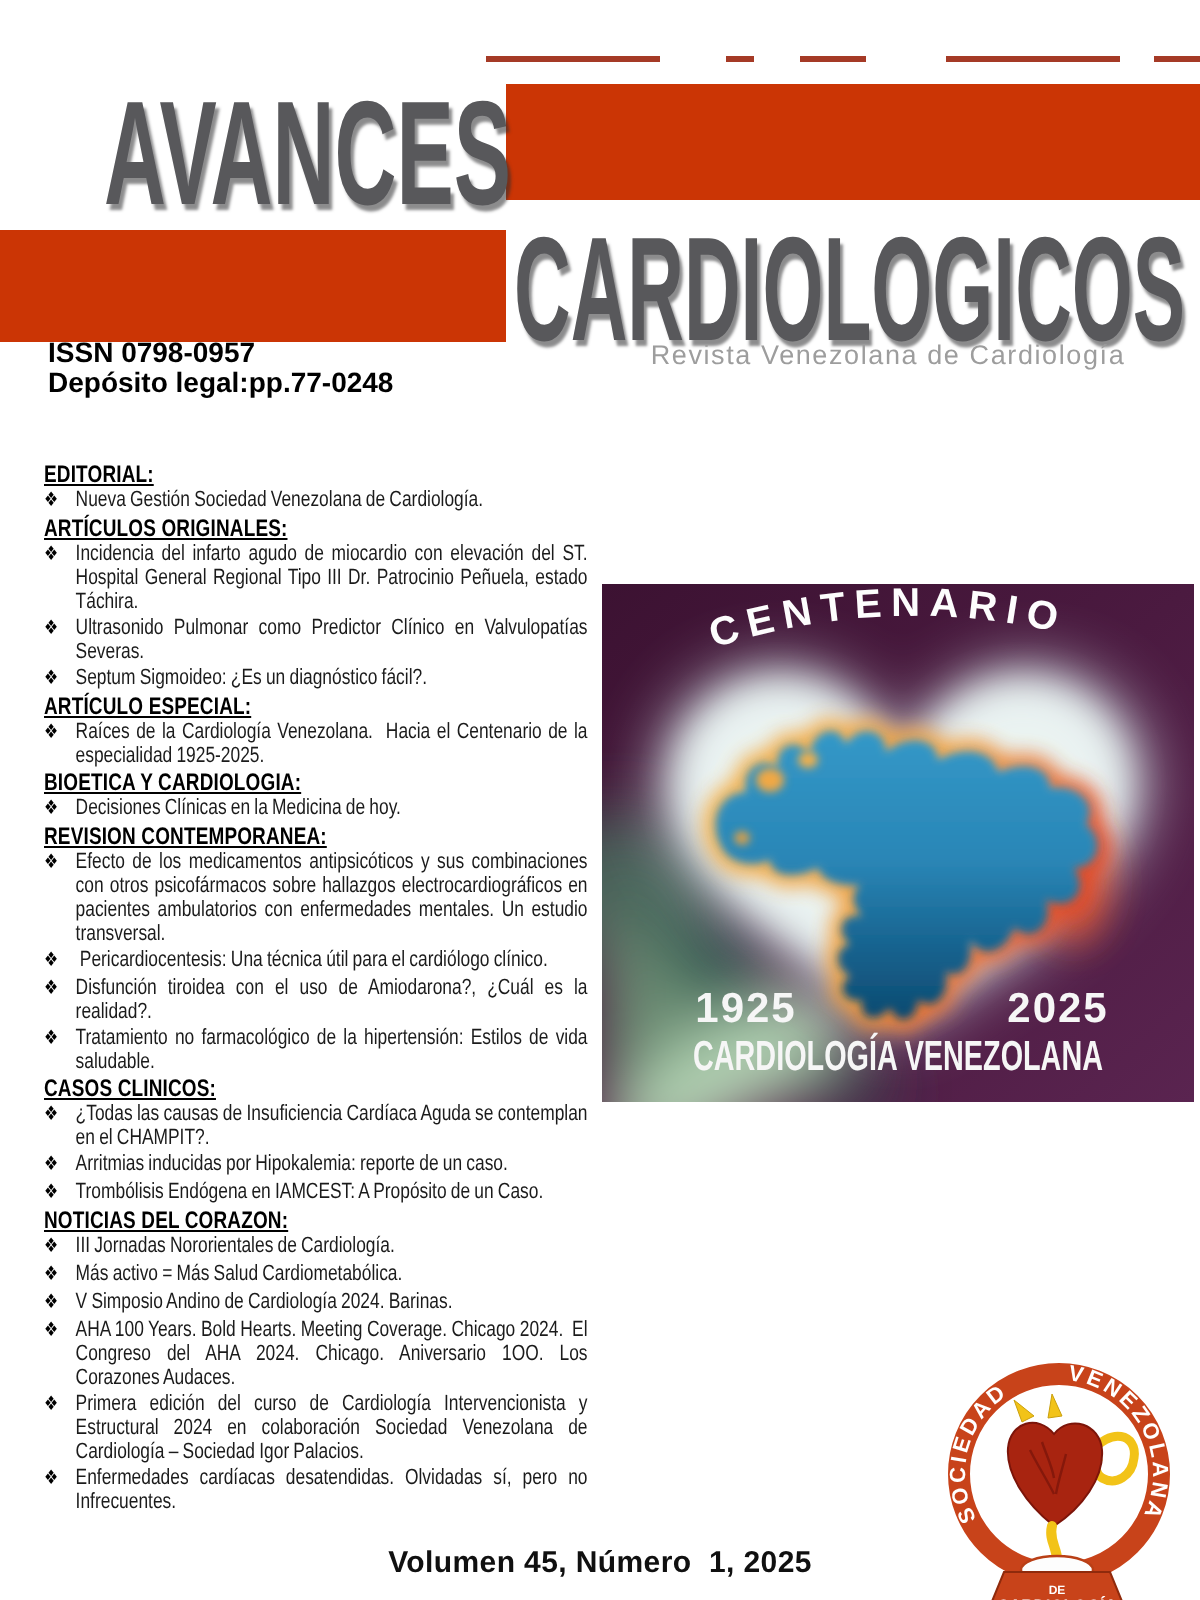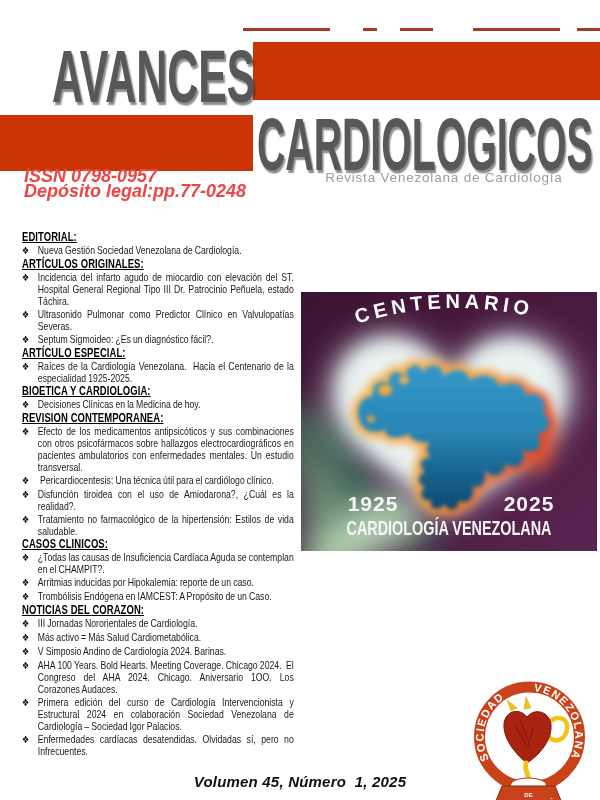--- a/index.html
+++ b/index.html
@@ -6,33 +6,33 @@
   .page{position:relative;width:600px;height:800px;background:#ffffff;overflow:hidden;
         font-family:"Liberation Sans",sans-serif;margin-top:28px;}
   .sliver{position:absolute;top:0;height:3px;background:#a53a26;}
   .band{position:absolute;background:#cb3505;}
   .band-top{left:253px;top:14px;width:347px;height:58px;}
   .band-left{left:0;top:87px;width:253px;height:56px;}
   .jtitle{position:absolute;margin:0;font-weight:bold;color:#58585b;line-height:1;
           text-shadow:3px 3px 2px rgba(45,45,48,0.55);transform-origin:left top;white-space:nowrap;}
   .t1{left:52px;top:12px;font-size:74px;transform:scaleX(0.58);}
   .t2{left:257px;top:80px;font-size:74px;transform:scaleX(0.53);}
-  .issn{position:absolute;left:24px;top:141px;font-size:18px;font-weight:bold;color:#ef4444;line-height:15px;font-style:italic;}
+  .issn{position:absolute;left:24px;top:141px;font-size:14px;font-weight:bold;color:#000000;line-height:15px;}
   .subtitle{position:absolute;left:290px;top:142px;width:308px;text-align:center;color:#9d9d9d;
             font-size:13.5px;letter-spacing:0.8px;line-height:16px;}
   .toc{position:absolute;left:22px;top:202px;width:344px;transform:scaleX(0.79);transform-origin:left top;color:#1b1b1b;}
   .toc-heading{font-size:12px;font-weight:bold;color:#000;text-decoration:underline;
                line-height:12.5px;margin:1px 0 0.5px 0;letter-spacing:0.1px;}
   .toc-item{display:flex;align-items:flex-start;gap:8px;margin-bottom:1px;}
   .bullet{flex:0 0 12px;font-size:10px;line-height:12px;color:#000;padding-top:1px;}
   .itext{flex:1;font-size:11px;line-height:12px;text-align:justify;word-spacing:-0.4px;}
   .poster{position:absolute;left:301px;top:264px;width:296px;height:259px;overflow:hidden;}
   .logo{position:absolute;left:471px;top:649px;width:117px;height:147px;}
   .footer{position:absolute;left:0;top:745px;width:600px;text-align:center;
-          font-size:15px;font-weight:bold;color:#101010;letter-spacing:0.2px;font-style:italic;}
+          font-size:15px;font-weight:bold;color:#101010;letter-spacing:0.2px;}
   svg text{font-family:"Liberation Sans",sans-serif;}
 </style>
 </head>
 <body>
 
 <div class="page">
 
   <div class="sliver" style="left:243px;width:87px;"></div>
   <div class="sliver" style="left:363px;width:14px;"></div>
   <div class="sliver" style="left:400px;width:33px;"></div>

